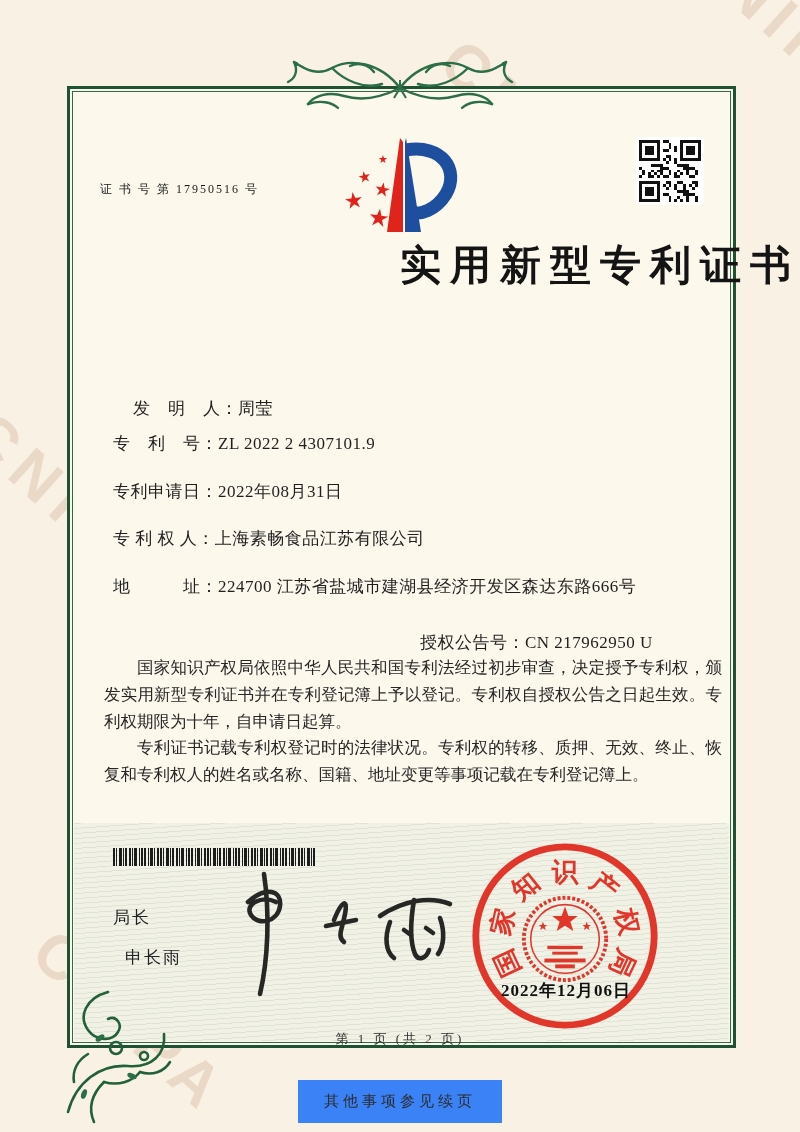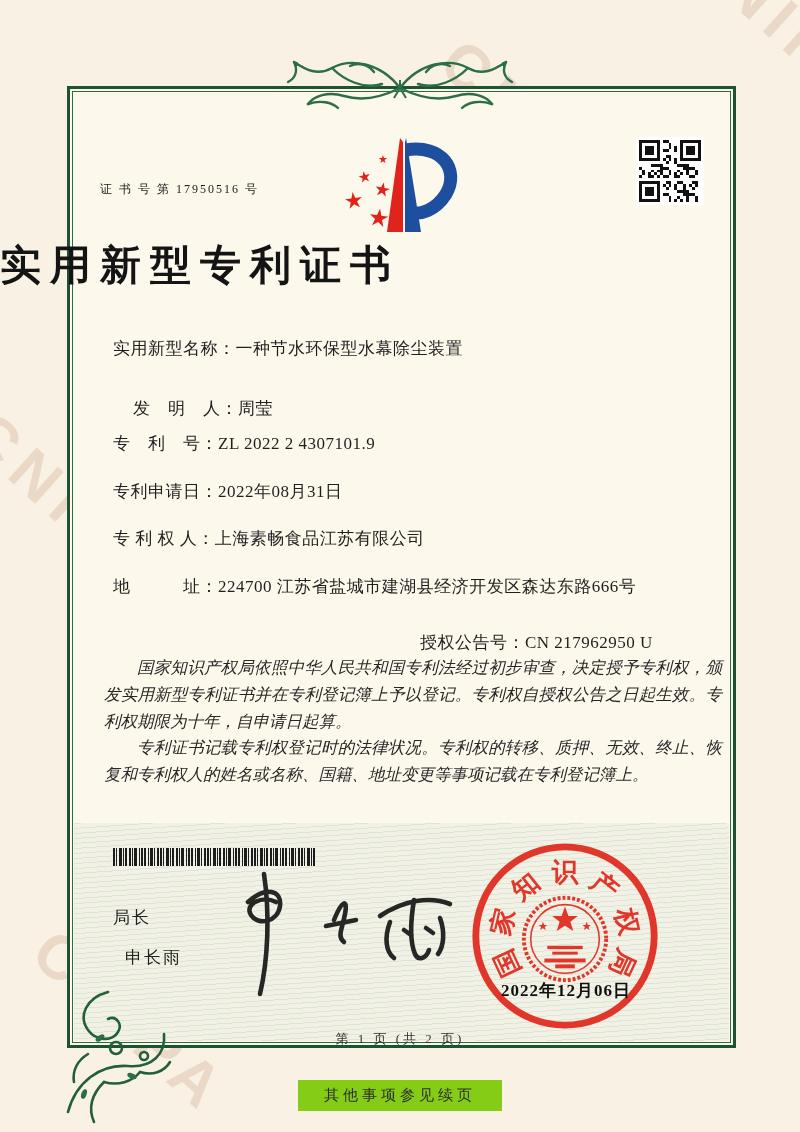--- a/index.html
+++ b/index.html
@@ -27,49 +27,49 @@
       repeating-linear-gradient(176deg, rgba(125,160,130,0.16) 0 1px, rgba(0,0,0,0) 1px 5px),
       #f2f1e5;
   }
   
   .cert-no { position:absolute; left:100px; top:133px; font-size:12px; letter-spacing:2px; color:#1b1b1b; z-index:5;margin-top:48px; }
   .logo { position:absolute; left:338px; top:130px; width:126px; height:108px; z-index:5; }
   .logo .star { position:absolute; color:#e0241b; line-height:1; }
   .qr { position:absolute; left:636px; top:137px; width:68px; height:68px; background:#fff; padding:3px; z-index:5; }
   .qr svg { width:100%; height:100%; display:block; }
   .title {
-    position:absolute; left:0; right:0; top:238px; text-align:left;
+    position:absolute; left:0; right:0; top:238px; text-align:right;
     font-size:41px; font-weight:bold; letter-spacing:9px; color:#141414; z-index:5;
   }
   
   .field { position:absolute; left:113px; font-size:17px; color:#1f1f1f; letter-spacing:0.5px; z-index:5; white-space:nowrap; }
   .f0{top:337px;} .f1{top:397px;margin-left:20px;} .f2{top:432px;} .f3{top:480px;} .f4{top:527px;} .f5{top:575px;}
   .grant-date{ top:622px; } .grant-no{ left:420px; top:631px; }
   
   .body-text {
     position:absolute; left:104px; width:618px; top:655px;
     font-size:16.5px; line-height:26.8px; color:#262626; text-align:justify; z-index:5;
   }
-  .body-text p { text-indent:2em;font-style:italic; }
+  .body-text p { text-indent:2em; }
   
   .barcode { position:absolute; left:113px; top:848px; width:208px; height:18px; z-index:6; }
   .director { position:absolute; left:113px; font-size:17px; color:#222;
     font-family:"Liberation Sans","DejaVu Sans",sans-serif; z-index:6; letter-spacing:2px; }
   .d1{ top:906px; } .d2{ top:946px;margin-left:12px; }
   .signature { position:absolute; left:218px; top:862px; width:250px; height:145px; z-index:6; }
   .seal { position:absolute; left:467px; top:838px; width:196px; height:196px; z-index:6; opacity:0.93; }
   .seal-date {
     position:absolute; left:466px; top:979px; width:200px; text-align:center;
     font-size:17px; font-weight:bold; color:#101010; letter-spacing:1px; z-index:7;
   }
   .page-num { position:absolute; left:0; right:0; top:1030px; text-align:center;
     font-size:13px; letter-spacing:3px; color:#333; z-index:5; }
   .cont-note {
     position:absolute; left:50%; transform:translateX(-50%); top:1080px;
-    background:#84cc16; padding:6px 26px; font-size:15px; letter-spacing:4px;
+    background:#3b82f6; padding:12px 26px; font-size:15px; letter-spacing:4px;
     color:#2c2c2c; z-index:5;
   }
   .ornament { position:absolute; z-index:4; }
   .orn-top { left:278px; top:50px; width:244px; height:72px; }
   .orn-bl { left:48px; top:984px; width:150px; height:145px; }
 </style>
 </head>
 <body>
 
 <div class="page">
@@ -244,23 +244,20 @@
         <rect x="10" y="20" width="1" height="1" fill="#111"></rect>
         <rect x="12" y="20" width="1" height="1" fill="#111"></rect>
         <rect x="14" y="20" width="1" height="1" fill="#111"></rect>
         <rect x="16" y="20" width="1" height="1" fill="#111"></rect>
         <rect x="19" y="20" width="1" height="1" fill="#111"></rect>
       </svg>
   </div>
 
   <div class="title">实用新型专利证书</div>
 
-  <div class="field f0">
-    <span>实用新型名称：</span><span>一种节水环保型水幕除尘装置</span>
-  </div>
   <div class="field f1">
     <span>发　明　人：</span><span>周莹</span>
   </div>
   <div class="field f2">
     <span>专　利　号：</span><span>ZL 2022 2 4307101.9</span>
   </div>
   <div class="field f3">
     <span>专利申请日：</span><span>2022年08月31日</span>
   </div>
   <div class="field f4">

